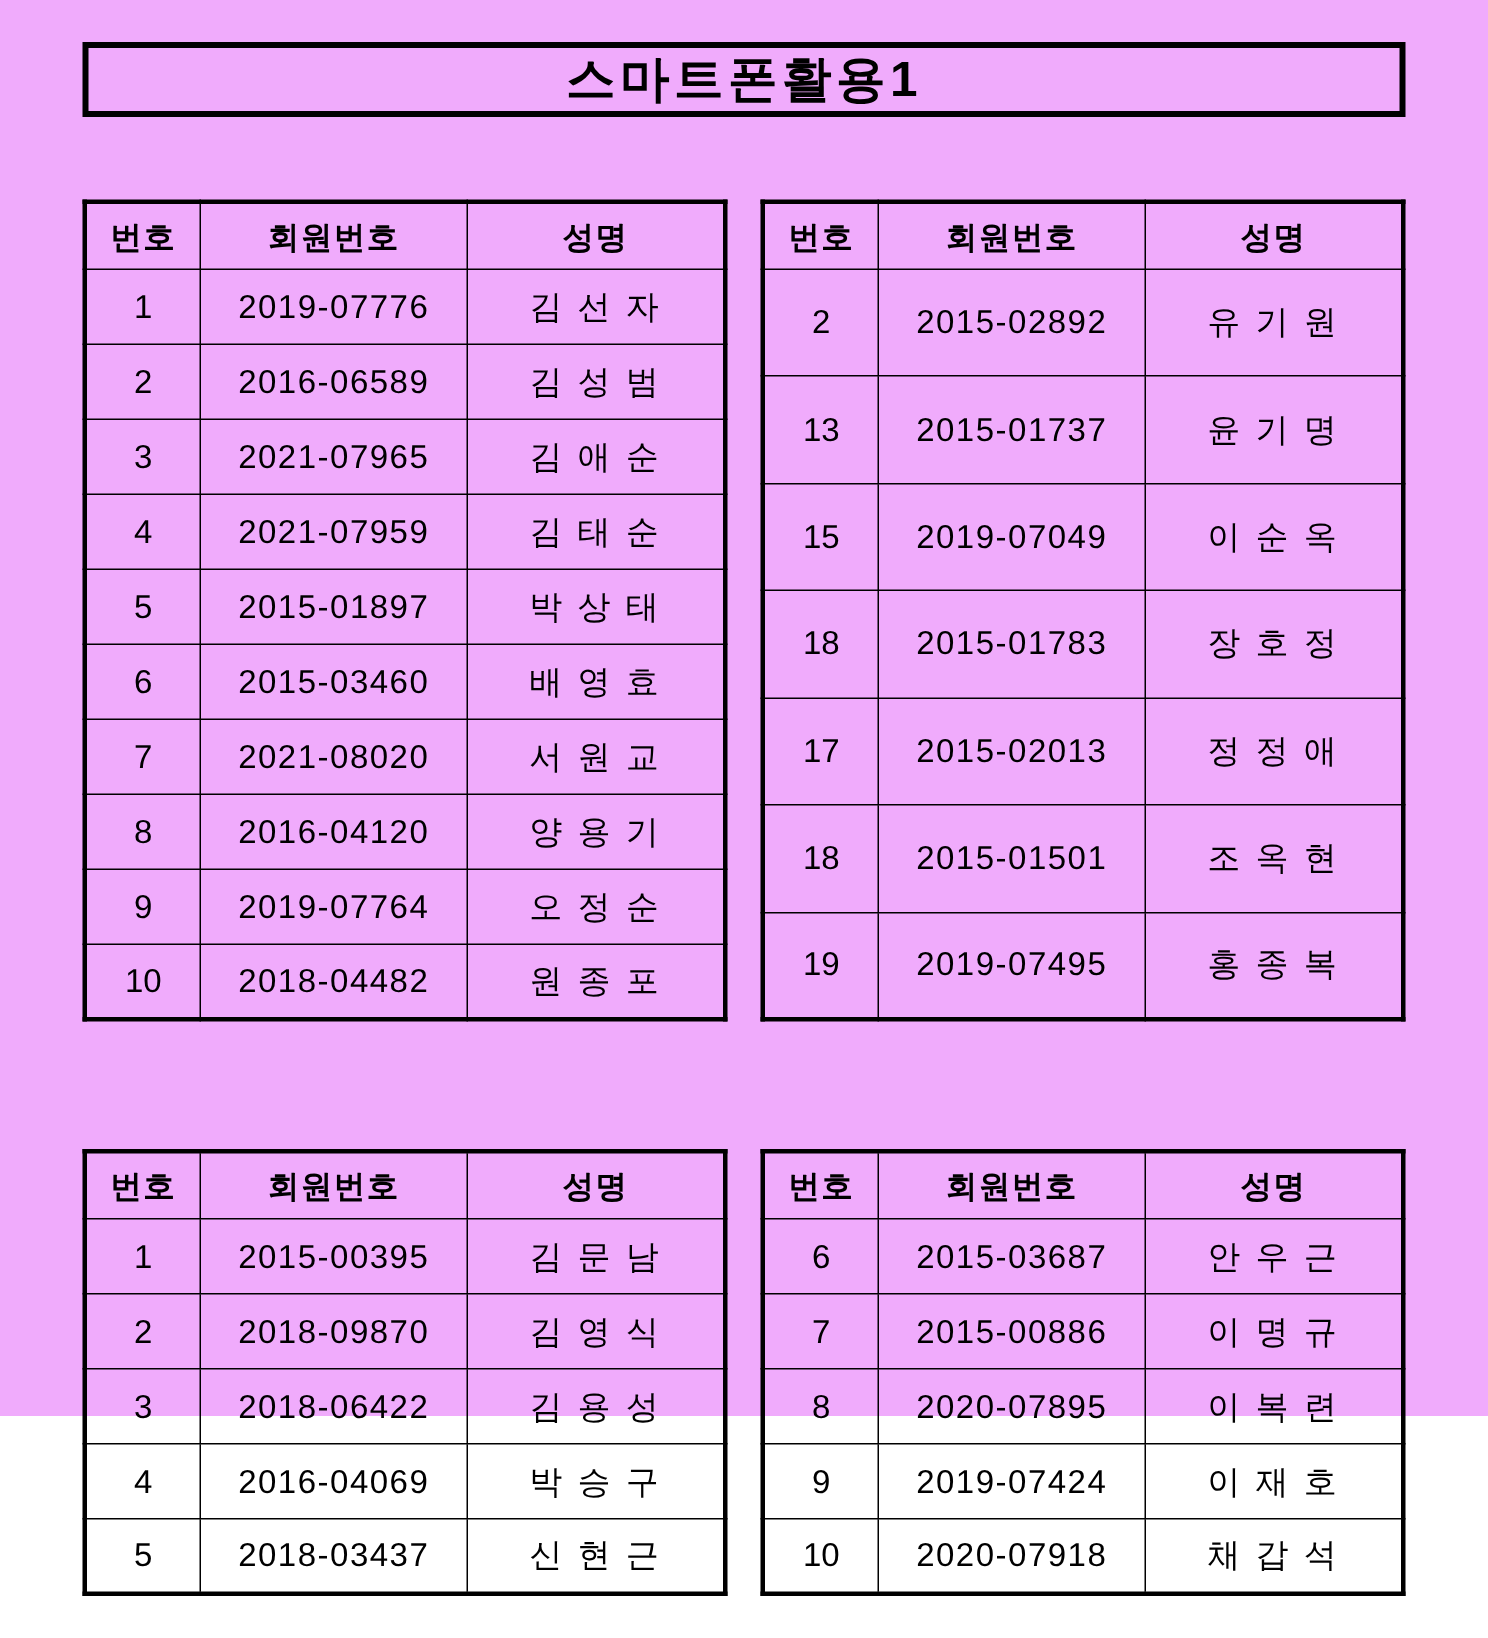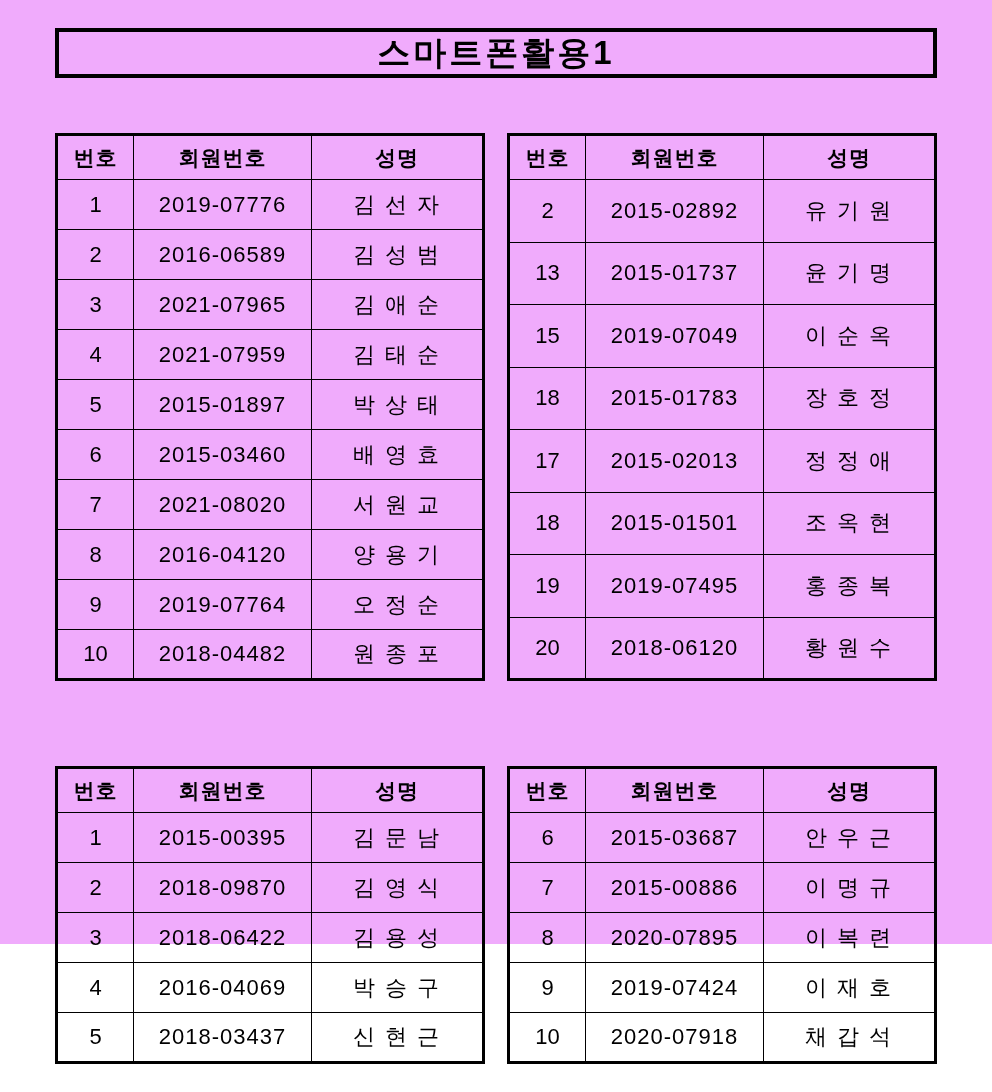--- a/index.html
+++ b/index.html
@@ -208,25 +208,20 @@
               <td>2015-01501</td>
               <td>조 옥 현</td>
             </tr>
 
             <tr>
               <td>19</td>
               <td>2019-07495</td>
               <td>홍 종 복</td>
             </tr>
 
-            <tr>
-              <td>20</td>
-              <td>2018-06120</td>
-              <td>황 원 수</td>
-            </tr>
           </tbody>
       </table>
 
     </div>
   </div>
 
   <div class="section">
     <div class="tables-row">
 
       <table class="roster">

